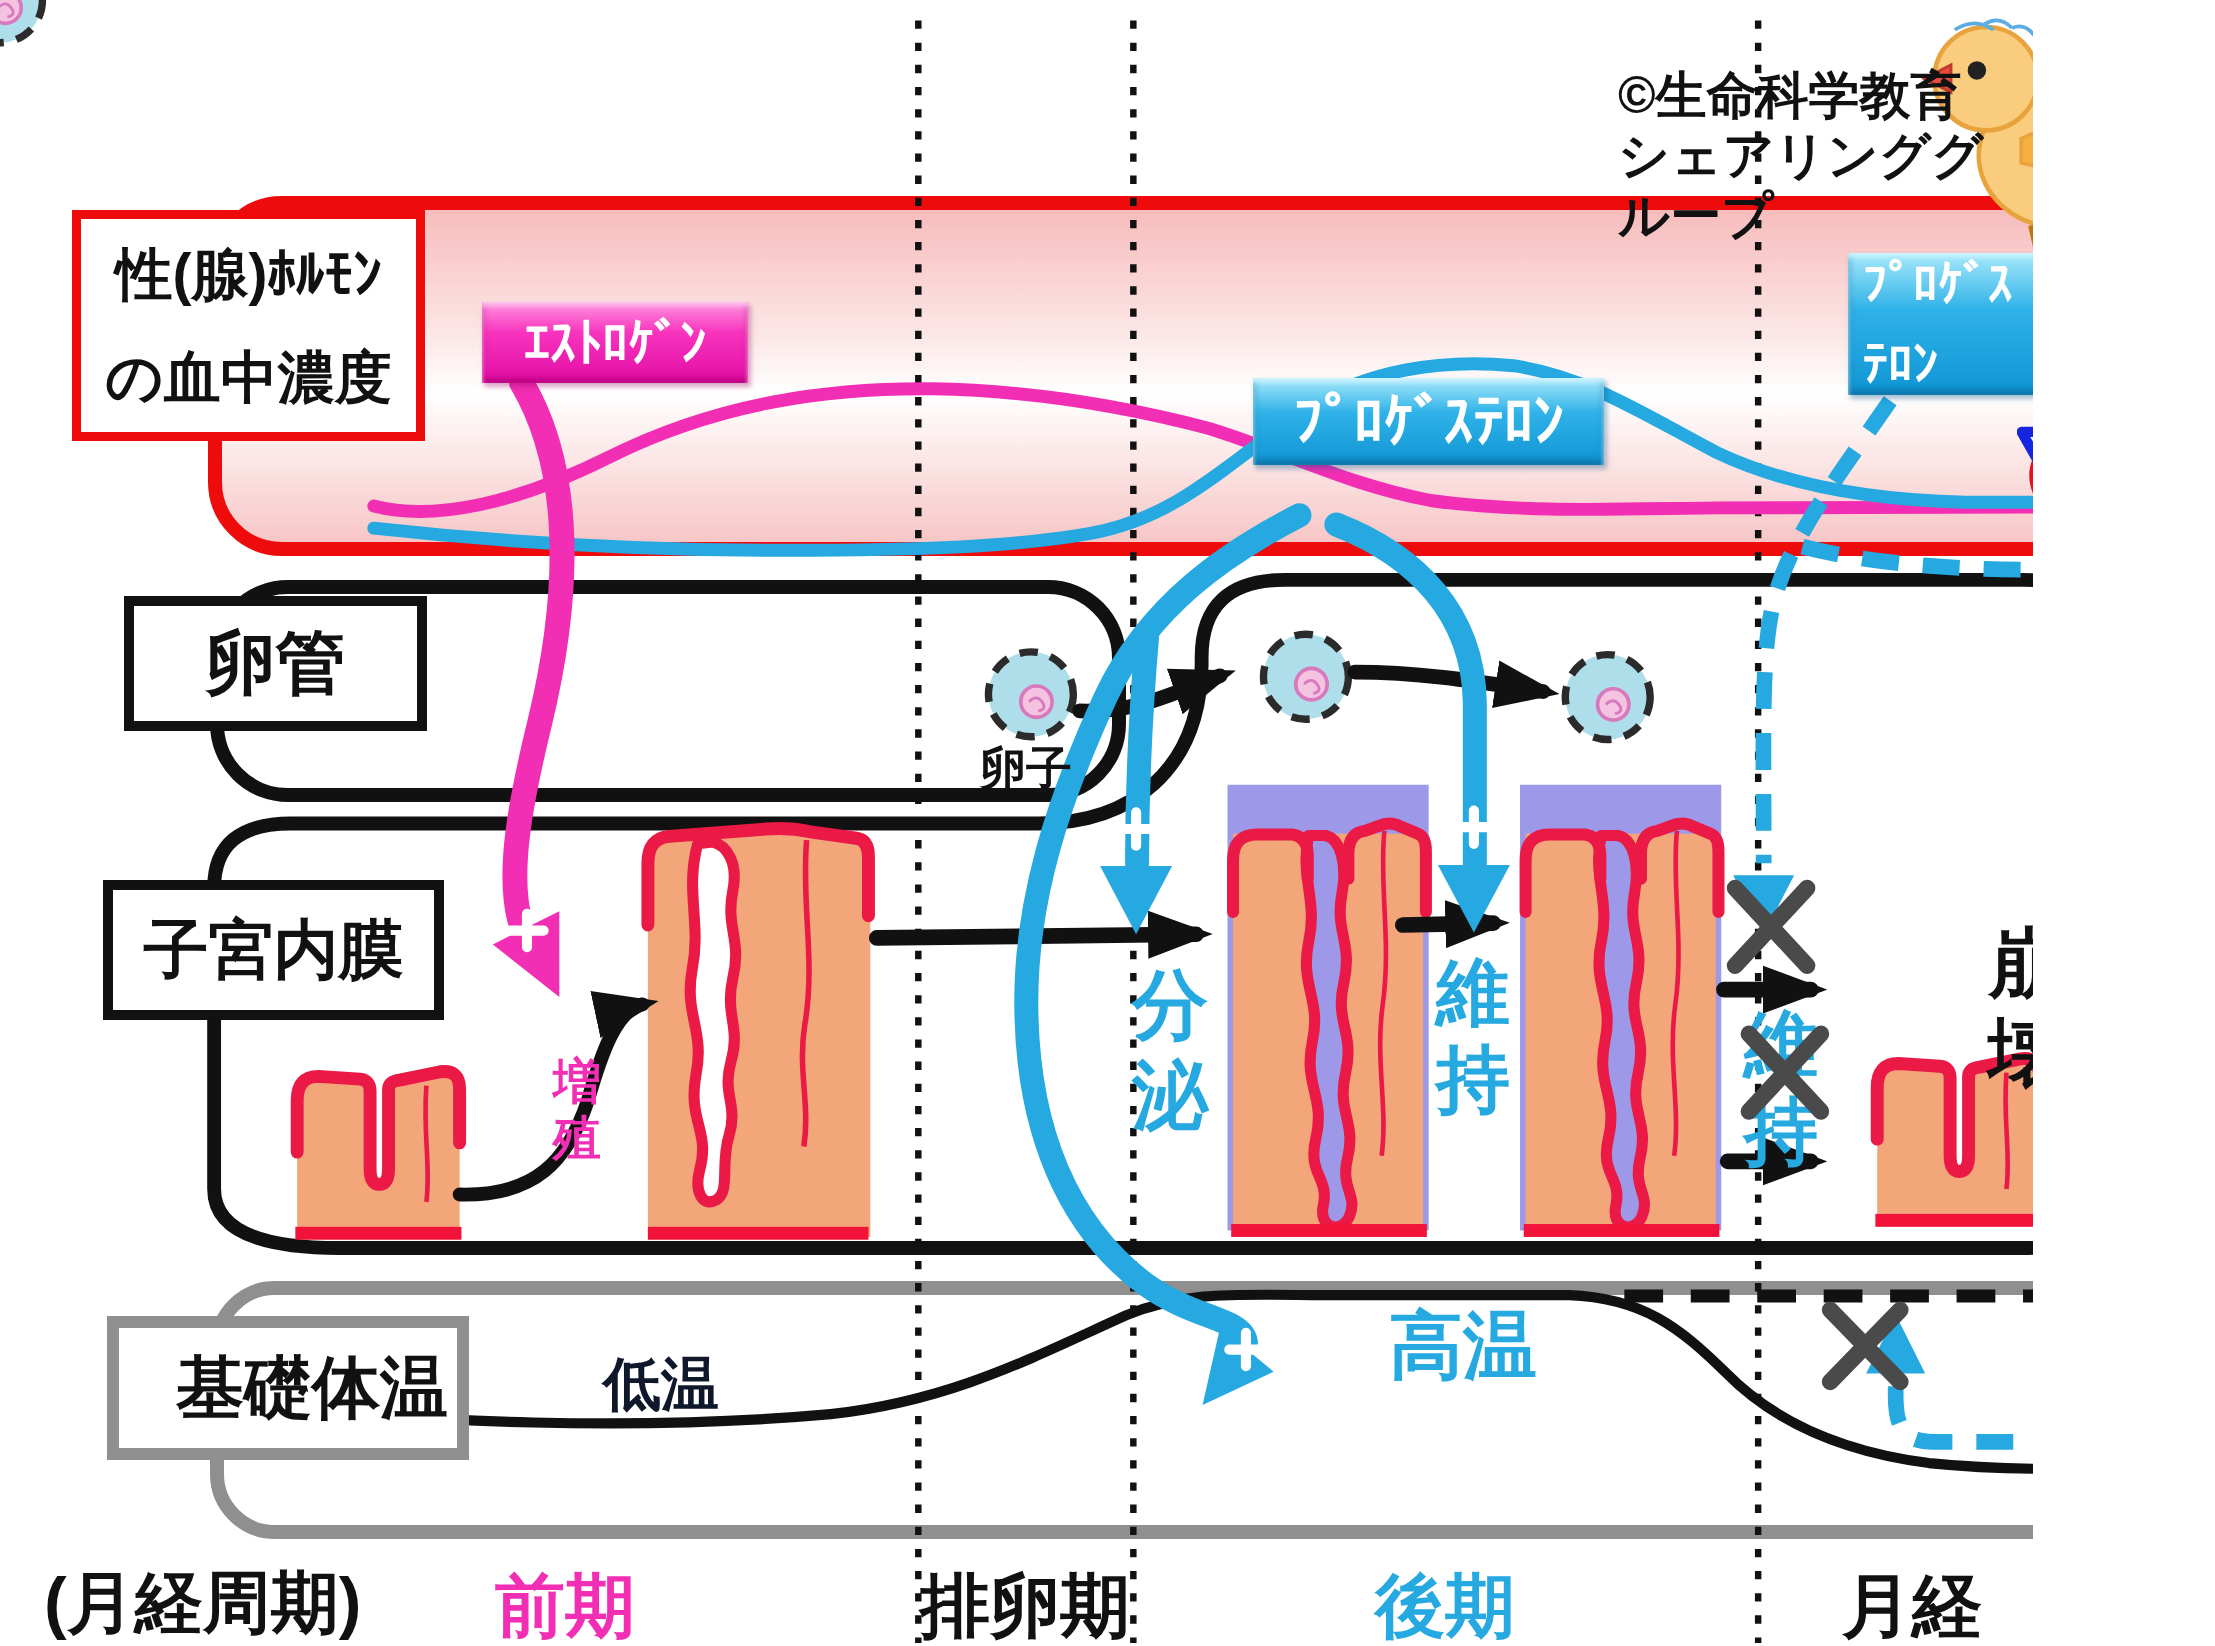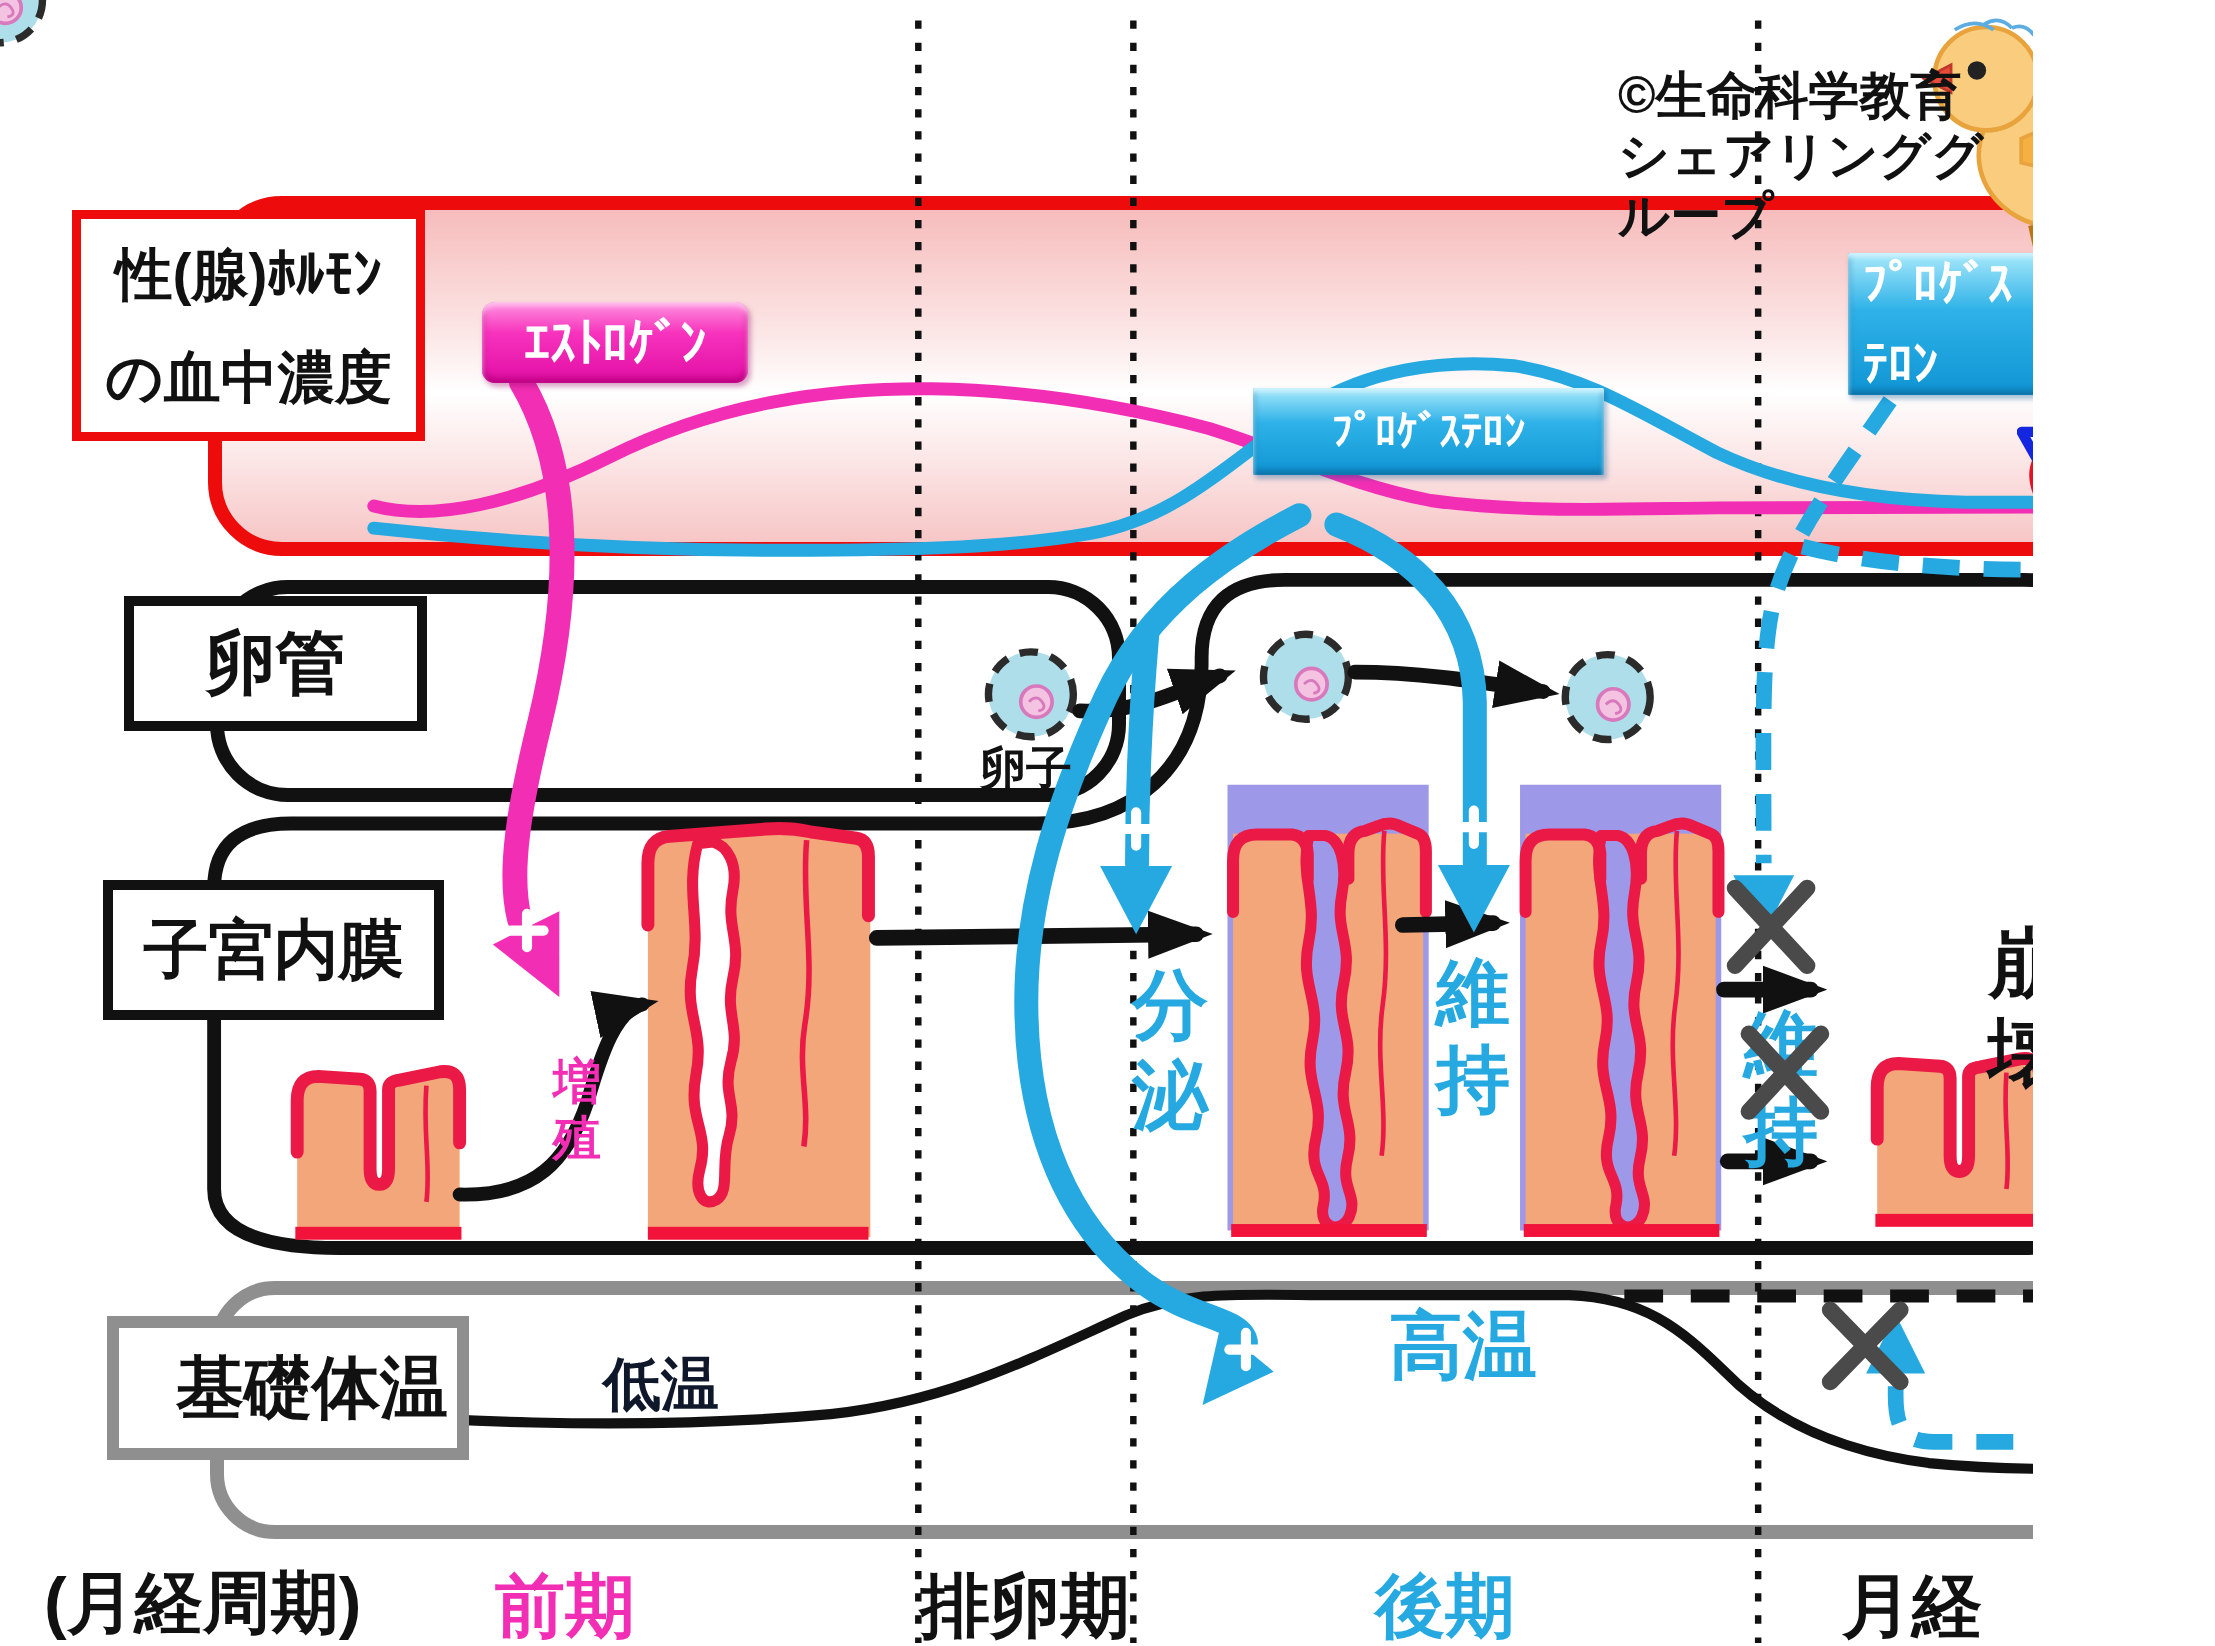--- a/index.html
+++ b/index.html
@@ -10,21 +10,21 @@
   #hormone-panel{left:208px;top:196px;width:1938px;height:360px;border:14.8px solid #ED0B0B;
     background:linear-gradient(180deg,#f7bcbc 0%,#fce7e7 38%,#ffffff 55%,#fbe0e0 80%,#f7c6c6 100%);z-index:2;}
   #oviduct-panel{left:210px;top:580px;width:916px;height:222px;border:14px solid #111;border-radius:78px;background:#fff;z-index:2;box-sizing:border-box;}
   #temp-panel{left:210px;top:1281px;width:1934px;height:258px;border:14px solid #8F8F8F;border-radius:65px;background:#fff;z-index:2;box-sizing:border-box;}
   svg.gfx{position:absolute;left:0;top:0;z-index:10;}
   svg.ovl{position:absolute;left:0;top:0;z-index:40;}
   .txt{position:absolute;z-index:20;font-weight:bold;color:#111;}
   .vt{width:1em;line-height:1.18;word-break:break-all;text-align:center;}
   .lblbox{position:absolute;z-index:25;box-sizing:border-box;display:flex;align-items:center;justify-content:center;
     font-weight:bold;text-align:center;background:#fff;color:#111;gap:15px;}
-  .pinkbtn{background:linear-gradient(180deg,#ff93e0 0%,#f733bd 38%,#e10da4 100%);color:#fff;border-radius:13px;
+  .pinkbtn{background:linear-gradient(180deg,#ff93e0 0%,#f733bd 38%,#e10da4 100%);color:#fff;border-radius:2px;
     box-shadow:inset 0 3.7px 5.5px #ffc4ee, inset 0 -4.6px 7.4px #b8007e, 2.8px 3.7px 5.5px rgba(150,0,100,.35);}
   .bluebtn{background:linear-gradient(180deg,#a8e9fb 0%,#2fb2e8 40%,#0f95d4 100%);color:#fff;border-radius:2px;
     box-shadow:inset 0 3.7px 5.5px #d2f4ff, inset 0 -4.6px 7.4px #0b6fa5, 2.8px 3.7px 5.5px rgba(0,80,140,.35);}
   .copyright{line-height:1.18;font-weight:bold;}
 </style>
 </head>
 <body>
 
 <div class="stage">
 
@@ -176,21 +176,21 @@
   <div class="txt" style="left:1375px;top:1560px;font-size:70px;color:#25A9E0;">後期</div>
   <div class="txt" style="left:1842px;top:1560px;font-size:70px;">月経期</div>
 
   <div class="lblbox" style="left:72px;top:210px;width:353px;height:231px;border:9.2px solid #ED0B0B;font-size:57px;line-height:1.55;flex-direction:column;">
     <span>性(腺)ﾎﾙﾓﾝ</span>
     <span>の血中濃度</span>
   </div>
 
   <div class="lblbox pinkbtn" style="left:482px;top:302px;width:266px;height:81px;font-size:52px;">ｴｽﾄﾛｹﾞﾝ</div>
 
-  <div class="lblbox bluebtn" style="left:1253px;top:388px;width:351px;height:87px;font-size:43px;">ﾌﾟﾛｹﾞｽﾃﾛﾝ</div>
+  <div class="lblbox bluebtn" style="left:1253px;top:378px;width:351px;height:87px;font-size:60px;">ﾌﾟﾛｹﾞｽﾃﾛﾝ</div>
 
   <div class="lblbox bluebtn" style="left:1848px;top:253px;width:273px;height:142px;font-size:50px;flex-direction:column;align-items:flex-start;padding-left:14.8px;line-height:1.3;">
     <span>ﾌﾟﾛｹﾞｽ</span>
     <span>ﾃﾛﾝ</span>
   </div>
   <svg class="abs" style="left:2017px;top:358px;z-index:26;" width="92" height="157" viewBox="0 0 100 170">
     <path d="M 30 6 H 70 V 80 H 95 L 50 160 L 5 80 H 30 Z" fill="#fff" stroke="#1526E0" stroke-width="11" stroke-linejoin="round"></path>
   </svg>
 
   <div class="lblbox" style="left:124px;top:596px;width:303px;height:135px;border:10px solid #111;font-size:70px;">卵管</div>

